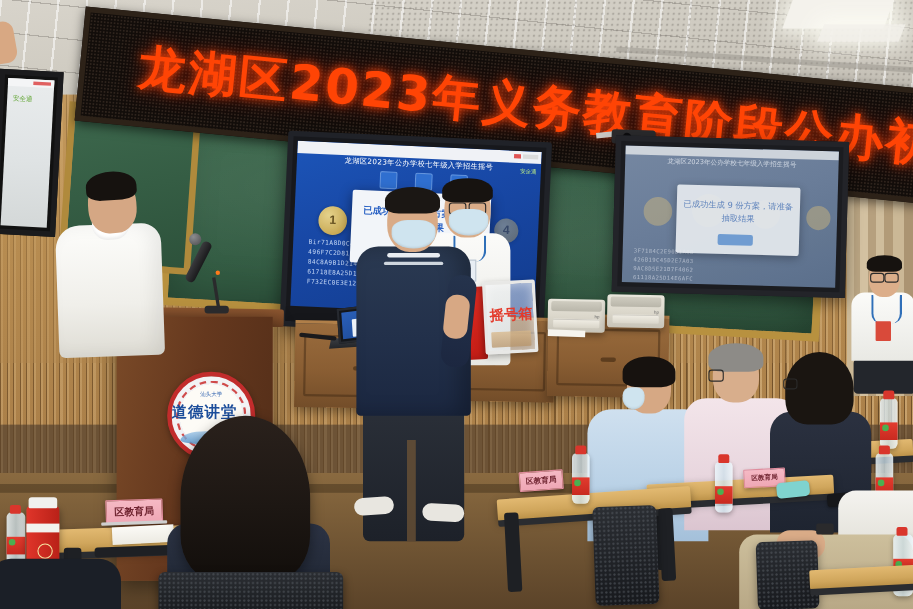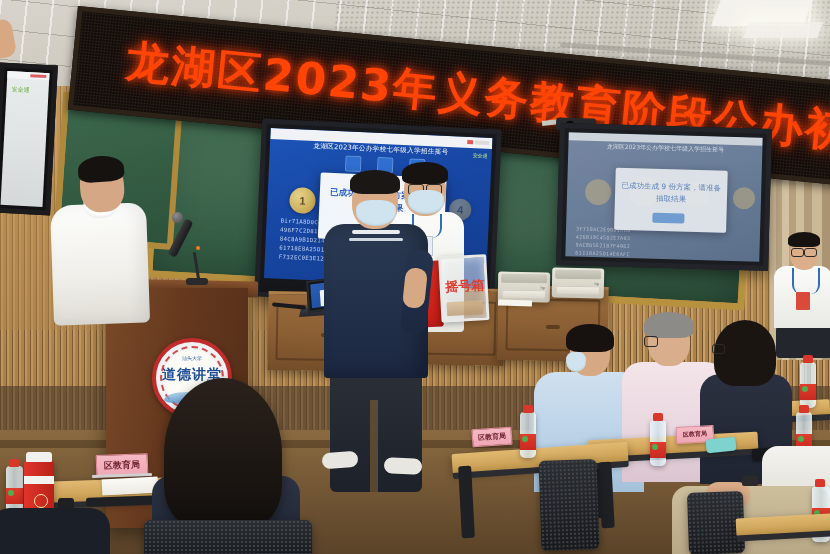--- a/index.html
+++ b/index.html
@@ -180,21 +180,21 @@
     background:linear-gradient(100deg,#7a4a28 0%,#65381e 45%,#522d18 100%);
     box-shadow:0 6px 18px rgba(0,0,0,.45);}
   .podium-top{position:absolute;left:96px;top:280px;width:162px;height:16px;
     background:linear-gradient(180deg,#8c5630,#6b3f22);border-radius:2px;transform:rotate(1deg);}
   .podium-emblem{position:absolute;left:152px;top:338px;width:72px;height:72px;border-radius:50%;
     background:radial-gradient(circle at 50% 50%,#fdfbf6 0 56%, #f2f2f4 56% 100%);
     border:4px solid #c22c2c;box-shadow:0 2px 6px rgba(0,0,0,.35);overflow:hidden;}
   .emb-ring{position:absolute;left:4px;top:4px;right:4px;bottom:4px;border-radius:50%;
     border:2px dashed #d04a4a;}
   .emb-top{position:absolute;left:0;top:13px;width:100%;text-align:center;font-size:5px;color:#2b5fae;}
-  .emb-main{position:absolute;left:0;top:24px;width:100%;text-align:center;
+  .emb-main{position:absolute;left:0;top:24px;width:100%;text-align:left;
     font-family:"DejaVu Sans",sans-serif;font-size:14px;font-weight:700;color:#1d4e9b;letter-spacing:1px;}
   .emb-wave{position:absolute;left:8px;bottom:10px;width:56px;height:12px;
     background:linear-gradient(180deg,#9fc6e8,#4a8ec9);border-radius:50%/80% 80% 40% 40%;opacity:.8;}
 
   
   .mic-base{position:absolute;left:186px;top:278px;width:22px;height:7px;
     background:#2a2a2c;border-radius:3px;}
   .mic-stem{position:absolute;left:195px;top:252px;width:3px;height:28px;background:#2a2a2c;transform:rotate(-9deg);}
   .mic-body{position:absolute;left:176px;top:218px;width:9px;height:40px;
     background:linear-gradient(90deg,#3a3a3d,#1a1a1c);border-radius:4px;transform:rotate(27deg);}

